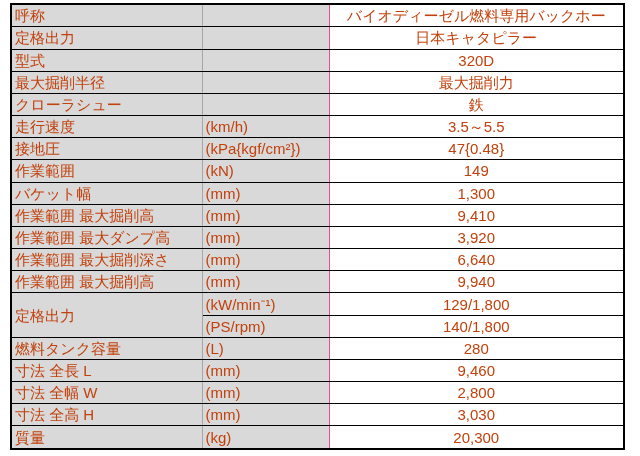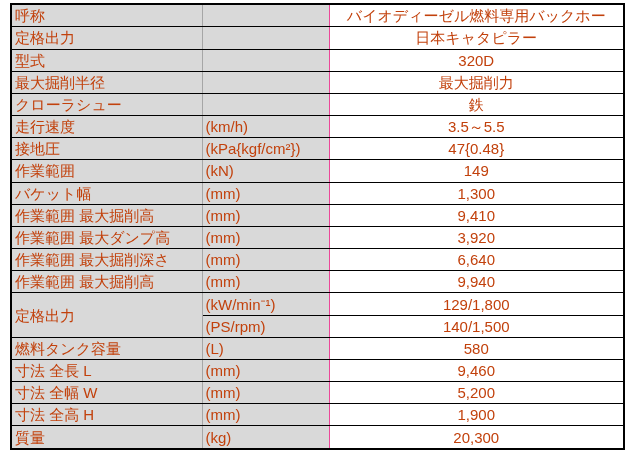--- a/index.html
+++ b/index.html
@@ -132,41 +132,41 @@
         <td class="unit">(mm)</td>
         <td class="value">9,940</td>
       </tr>
       <tr>
         <td class="label" rowspan="2">定格出力</td>
         <td class="unit">(kW/min⁻¹)</td>
         <td class="value">129/1,800</td>
       </tr>
       <tr>
         <td class="unit">(PS/rpm)</td>
-        <td class="value">140/1,500</td>
+        <td class="value">140/1,800</td>
       </tr>
       <tr>
         <td class="label">燃料タンク容量</td>
         <td class="unit">(L)</td>
-        <td class="value">580</td>
+        <td class="value">280</td>
       </tr>
       <tr>
         <td class="label">寸法 全長 L</td>
         <td class="unit">(mm)</td>
         <td class="value">9,460</td>
       </tr>
       <tr>
         <td class="label">寸法 全幅 W</td>
         <td class="unit">(mm)</td>
-        <td class="value">5,200</td>
+        <td class="value">2,800</td>
       </tr>
       <tr>
         <td class="label">寸法 全高 H</td>
         <td class="unit">(mm)</td>
-        <td class="value">1,900</td>
+        <td class="value">3,030</td>
       </tr>
       <tr>
         <td class="label">質量</td>
         <td class="unit">(kg)</td>
         <td class="value">20,300</td>
       </tr>
     </tbody>
   </table>
 </div>
 

